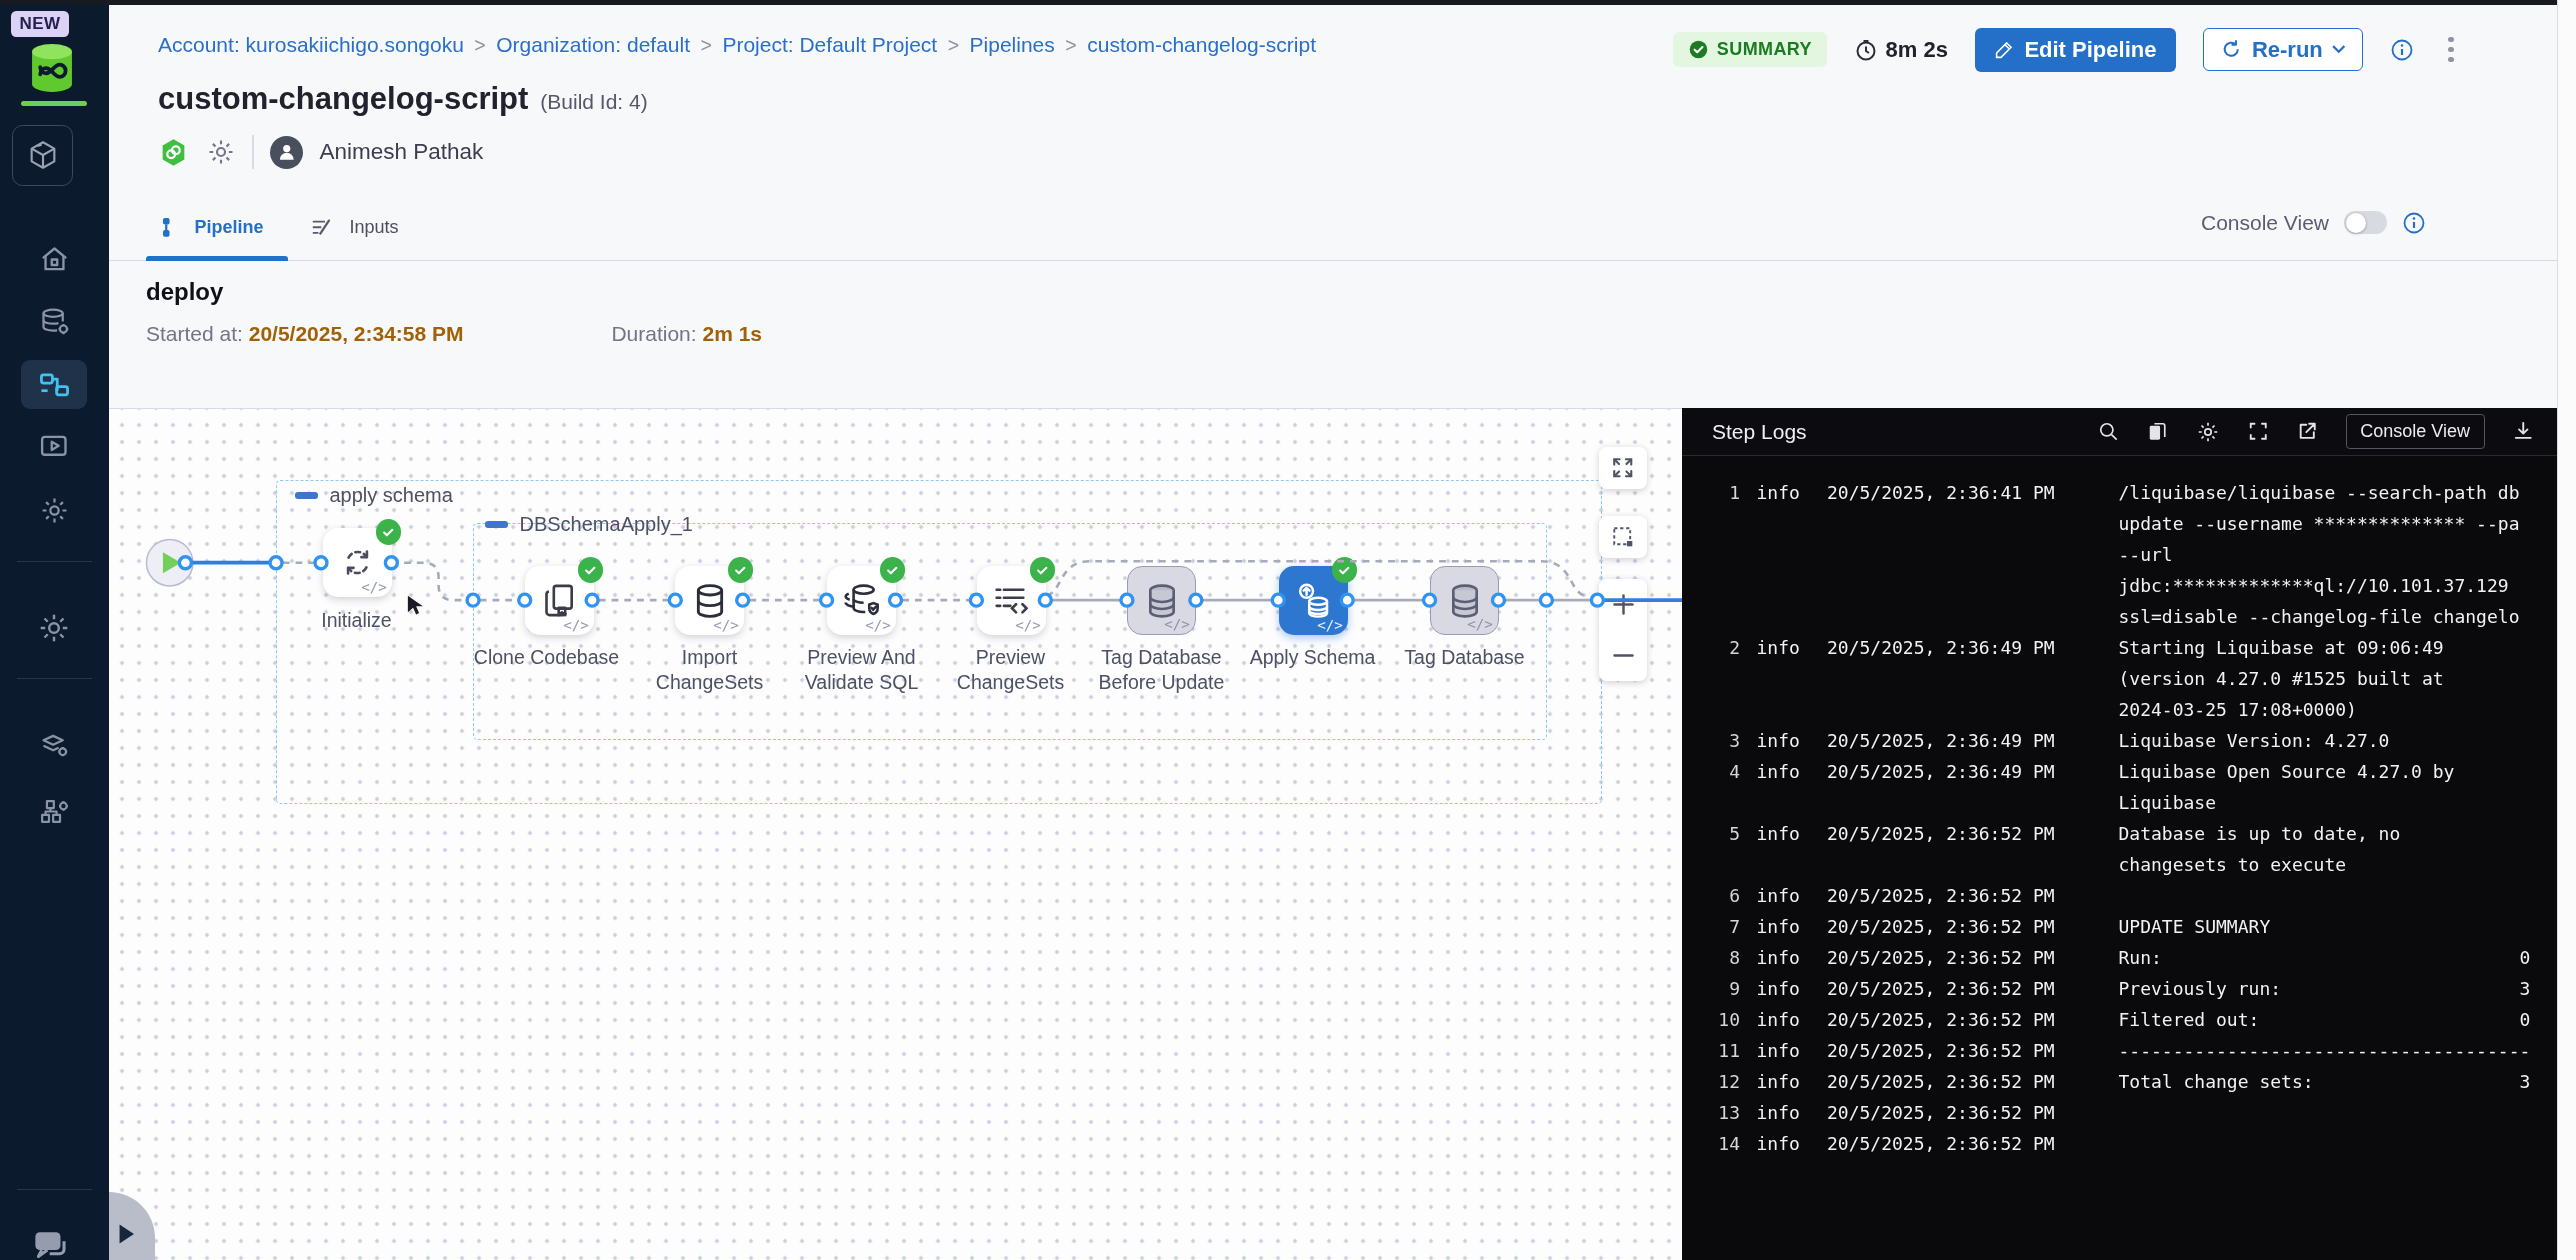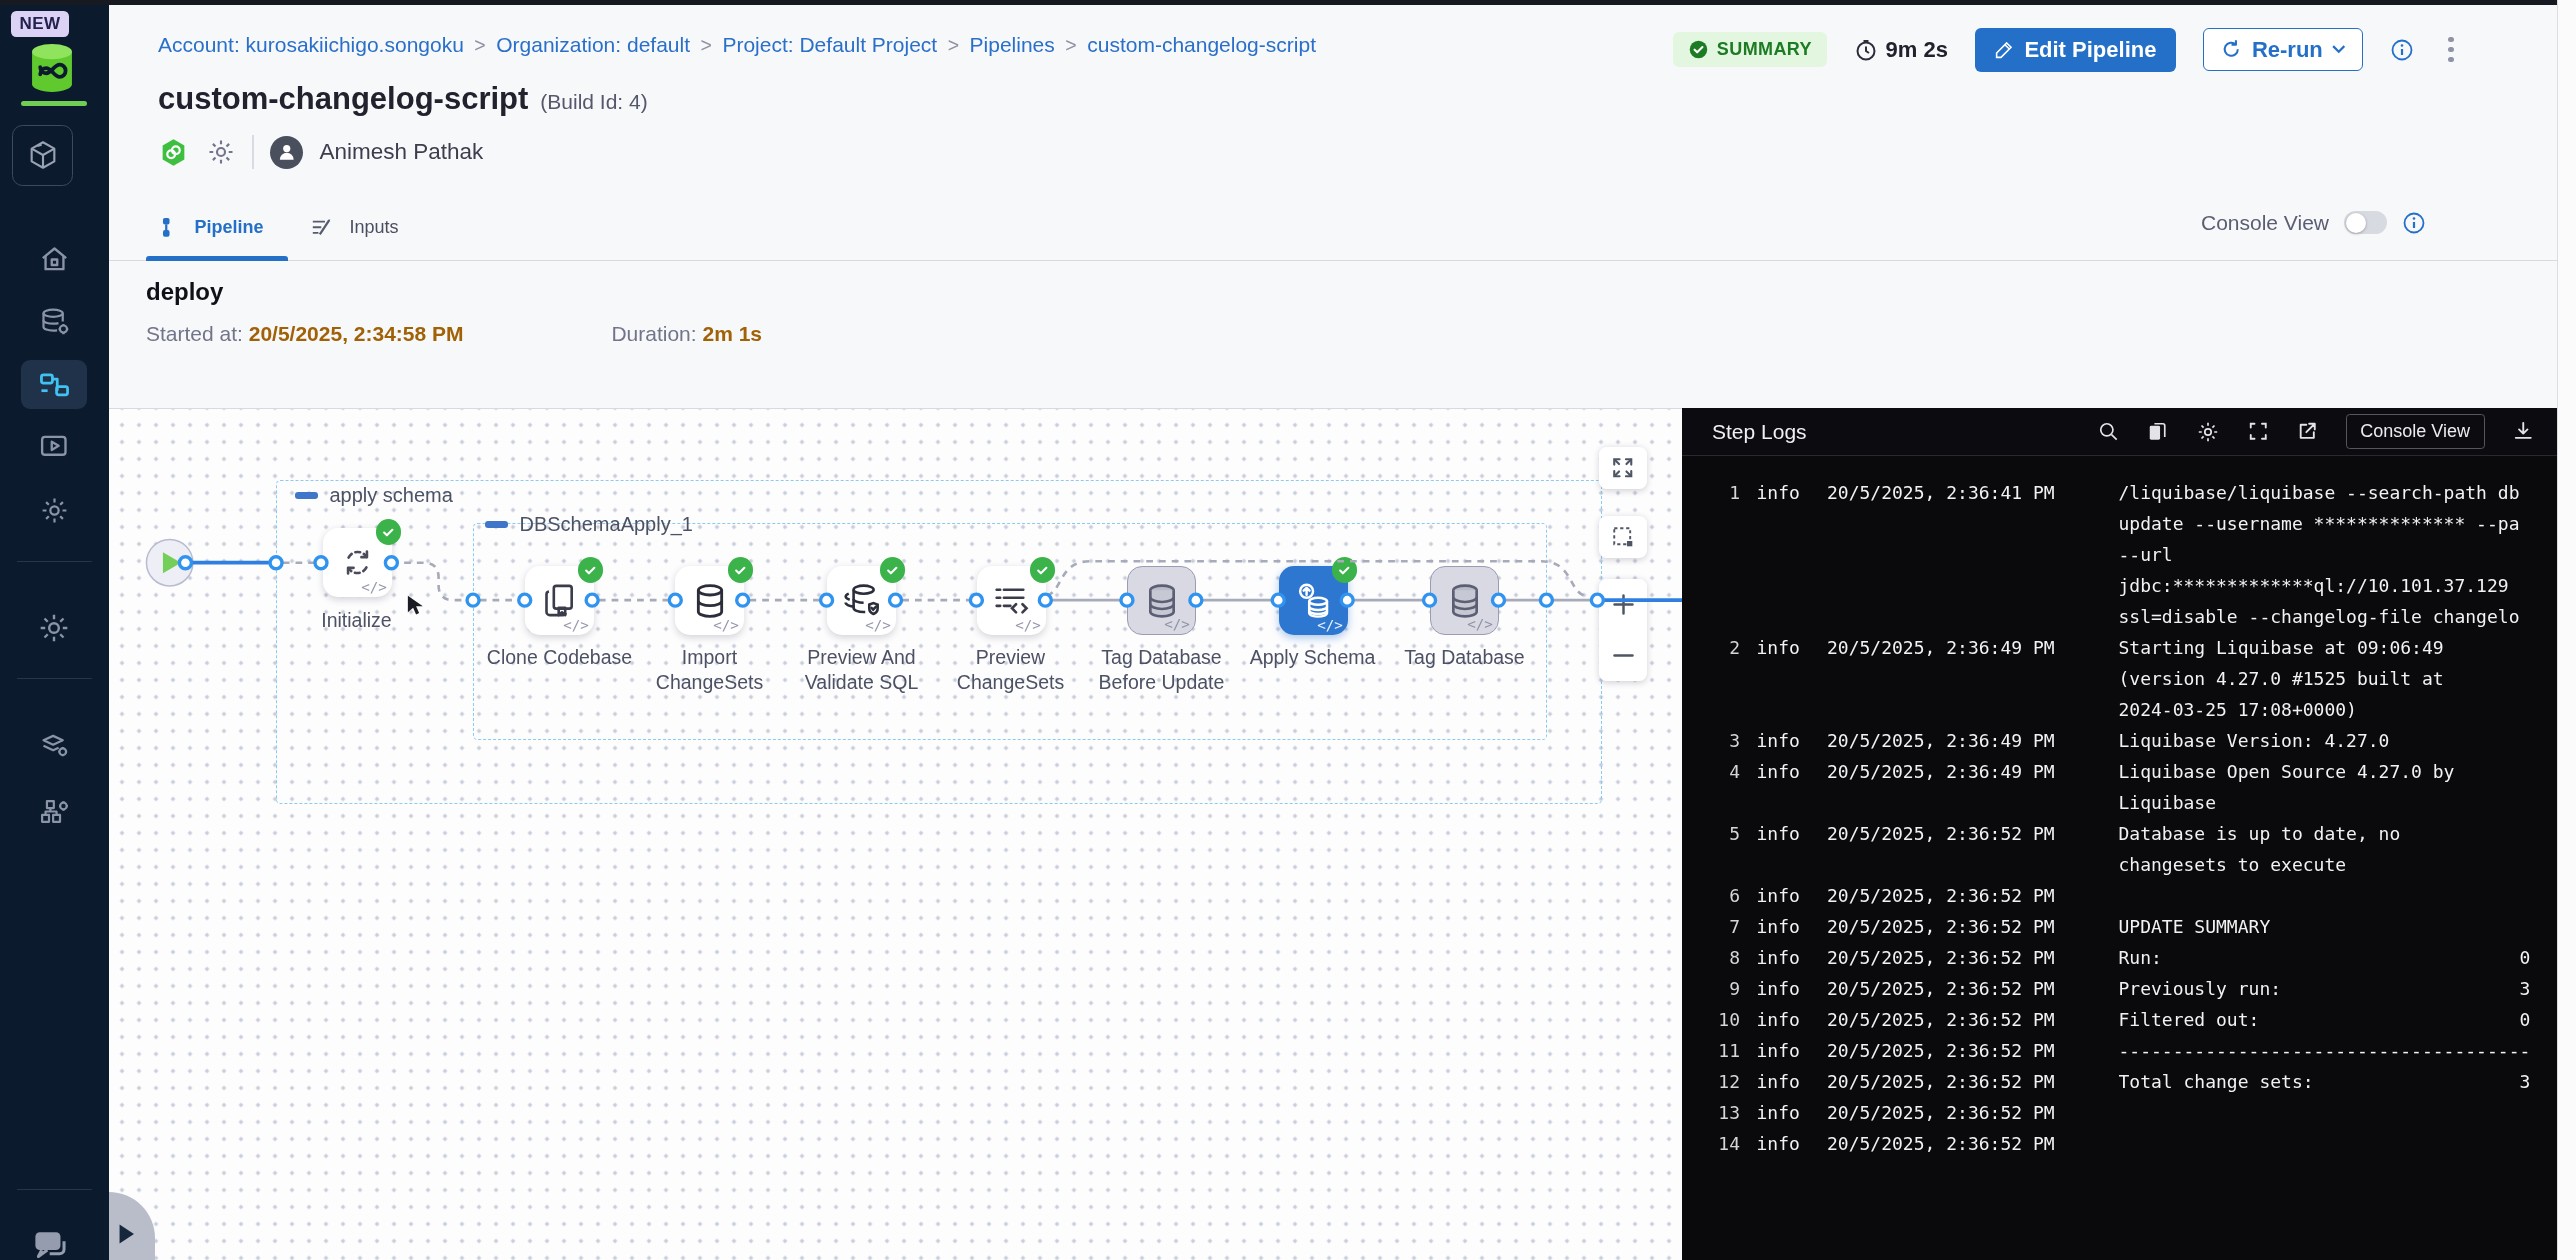--- a/index.html
+++ b/index.html
@@ -265,21 +265,21 @@
             <circle cx="12" cy="12" r="10" fill="#1d7b24"></circle>
             <path d="M7.5 12.2l3 3 6-6" fill="none" stroke="#fff" stroke-width="2.4" stroke-linecap="round" stroke-linejoin="round"></path>
           </svg>
         <span>SUMMARY</span>
       </span>
       <span class="elapsed">
         <svg viewBox="0 0 24 24" width="24" height="24" fill="none" stroke="#2b2d3b" stroke-width="2">
             <circle cx="12" cy="13" r="8.5"></circle>
             <path d="M12 8.5V13l3 2M9.5 3h5"></path>
           </svg>
-        <span>9m 2s</span>
+        <span>8m 2s</span>
       </span>
       <button class="btn-primary" style="border:none">
         <svg viewBox="0 0 24 24" width="21" height="21" fill="none" stroke="#fff" stroke-width="1.8">
             <path d="M14.5 4.5l5 5L8 21H3v-5z"></path>
             <path d="M12.5 6.5l5 5"></path>
           </svg>
         <span>Edit Pipeline</span>
       </button>
       <button class="btn-outline">
         <svg viewBox="0 0 24 24" width="22.5" height="22.5" fill="none" stroke="#2470c8" stroke-width="2.2">
@@ -485,21 +485,21 @@
         <svg viewBox="0 0 24 24" width="40" height="40" fill="none" stroke="#5c5e73" stroke-width="1.6">
             <ellipse cx="12" cy="5.6" rx="7" ry="2.8" fill="#b9bbc9"></ellipse>
             <path d="M5 5.6v12.8c0 1.5 3.1 2.8 7 2.8s7-1.3 7-2.8V5.6" fill="#c6c8d4"></path>
             <path d="M5 9.8c0 1.5 3.1 2.8 7 2.8s7-1.3 7-2.8M5 14c0 1.5 3.1 2.8 7 2.8s7-1.3 7-2.8"></path>
           </svg>
       </span>
       <span class="code">&lt;/&gt;</span>
     </div>
 
     <div class="nlabel" style="left:172px; top:199px;">Initialize</div>
-    <div class="nlabel" style="left:375px; top:236px;">Clone Codebase</div>
+    <div class="nlabel" style="left:362px; top:236px;">Clone Codebase</div>
     <div class="nlabel" style="left:525px; top:236px;">Import ChangeSets</div>
     <div class="nlabel" style="left:677px; top:236px;">Preview And Validate SQL</div>
     <div class="nlabel" style="left:826px; top:236px;">Preview ChangeSets</div>
     <div class="nlabel" style="left:977px; top:236px;">Tag Database Before Update</div>
     <div class="nlabel" style="left:1128px; top:236px;">Apply Schema</div>
     <div class="nlabel" style="left:1280px; top:236px;">Tag Database</div>
 
     <svg id="cv-overlay" width="1573" height="852" viewBox="0 0 2100 1137">
       <circle cx="81" cy="205" r="31" fill="#edeef6" stroke="#b9bcd0" stroke-width="2"></circle>
       <path d="M72 191l24 14-24 14z" fill="#74cf5a"></path>

